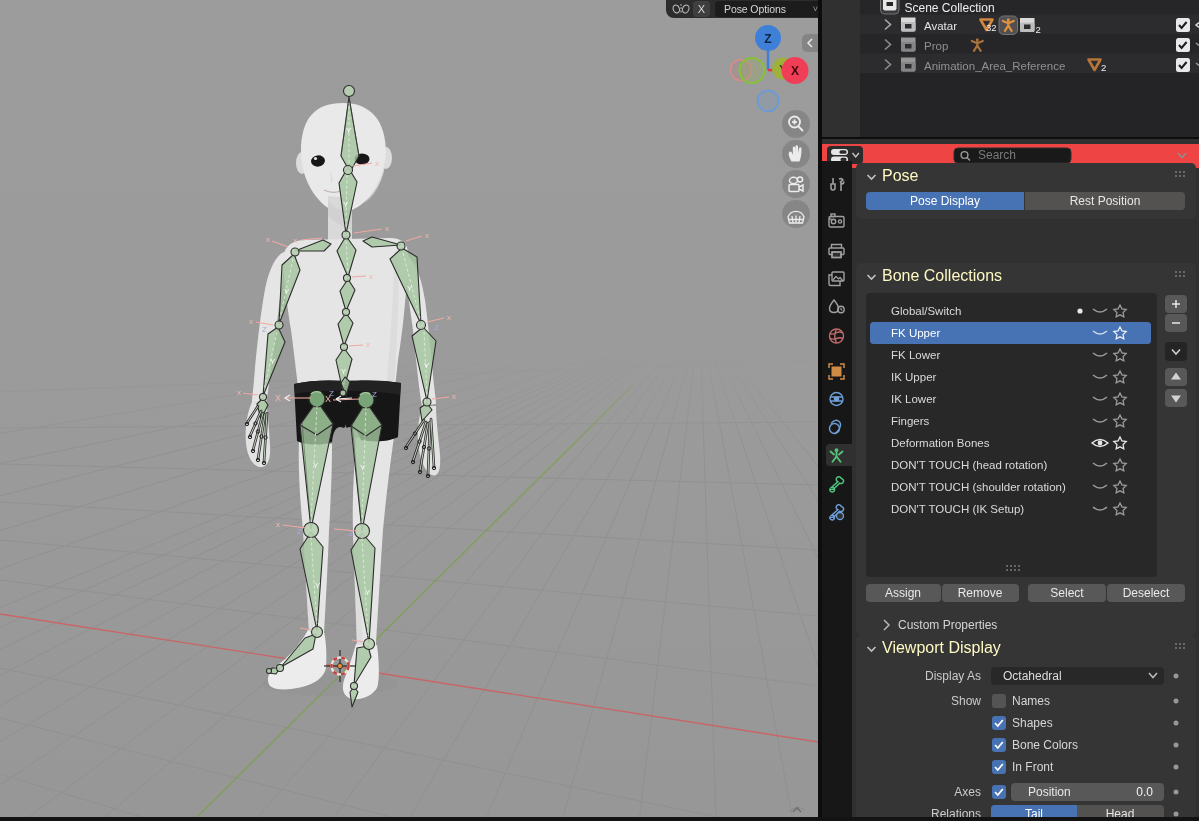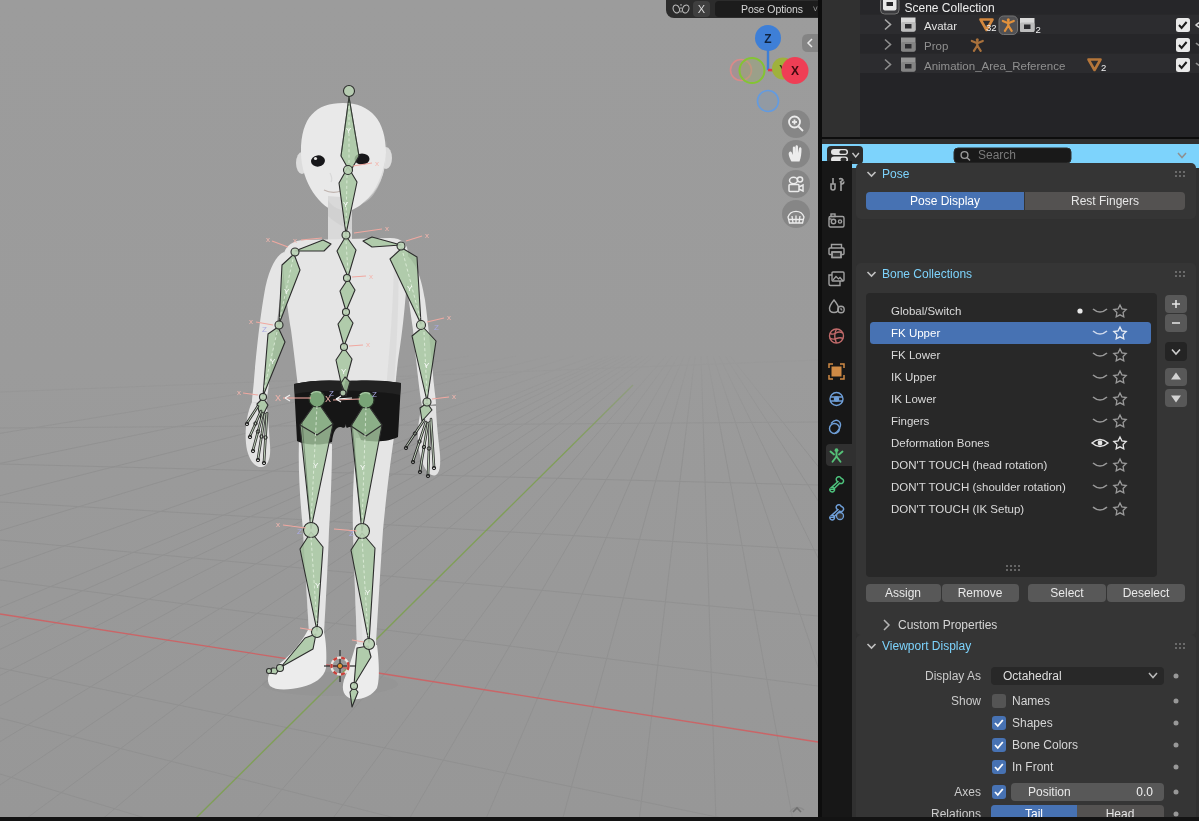--- a/index.html
+++ b/index.html
@@ -12,30 +12,30 @@
   #vsep { left:818px; top:0; width:4px; height:817px; background:#0d0d0d; }
   #statusbar { left:0; top:817px; width:1199px; height:4px; background:#131313; }
   
   #vph { left:666px; top:0; width:152px; height:18px; background:#2c2c2c;
          border-bottom-left-radius:8px; }
   #vph .xbtn { position:absolute; left:27px; top:1px; width:17px; height:16px;
                background:#3f3f3f; border-radius:4px; color:#d9d9d9; font-size:11px;
                text-align:center; line-height:16px; }
   #vph .pose { position:absolute; left:49px; top:1px; width:110px; height:16px;
                background:#1c1c1c; border-radius:4px; color:#d6d6d6; font-size:10.5px;
-               line-height:16px; padding-left:26px; letter-spacing:-0.1px; }
+               line-height:16px; padding-left:9px; letter-spacing:-0.1px; }
   
   #outl { left:822px; top:0; width:377px; height:137px; background:#28282a;margin-left:38px; }
   #hsep { left:822px; top:137px; width:377px; height:2px; background:#0d0d0d; }
   
   #props { left:822px; top:139px; width:377px; height:678px; background:#303030; }
-  #phead { position:absolute; left:0; top:5px; width:377px; height:24px; background:#7dd3fc; }
+  #phead { position:absolute; left:0; top:5px; width:377px; height:24px; background:#ef4444; }
   #ptabs { position:absolute; left:0; top:22px; width:30px; height:656px; background:#171717; }
   .panel { position:absolute; left:34px; width:340px; background:#353535; border-radius:5px; }
-  .phdr  { position:absolute; left:10px; top:4px; font-size:12px; color:#7dd3fc; }
+  .phdr  { position:absolute; left:10px; top:4px; font-size:16px; color:#fef9c3; }
   .grip  { position:absolute; right:9px; top:7px; width:13px; height:8px;
            background-image:radial-gradient(circle, #6a6a6a 1px, transparent 1.2px);
            background-size:4px 4px; }
   .btn { position:absolute; height:18px; font-size:12px; color:#e7e7e7; text-align:center;
          line-height:18px; background:#545251; }
   .blue { background:#4772b3; color:#ffffff; }
 </style>
 </head>
 <body>
 
@@ -603,21 +603,21 @@
       </g>
     </svg>
   </div>
 
   <div class="panel" style="top:24px; height:56px;">
     <div class="phdr"><svg width="11" height="10" style="margin-right:5px;vertical-align:-1px">
           <path d="M1.5,3 L5.5,7 L9.5,3" stroke="#c2c2c2" stroke-width="1.6" fill="none"></path>
         </svg>Pose</div>
     <div class="grip"></div>
     <div class="btn blue" style="left:10px; top:29px; width:158px; border-radius:4px 0 0 4px;">Pose Display</div>
-    <div class="btn" style="left:169px; top:29px; width:160px; border-radius:0 4px 4px 0;">Rest Fingers</div>
+    <div class="btn" style="left:169px; top:29px; width:160px; border-radius:0 4px 4px 0;">Rest Position</div>
   </div>
 
   <div class="panel" style="top:84px; height:372px;margin-top:40px;">
     <div class="phdr"><svg width="11" height="10" style="margin-right:5px;vertical-align:-1px">
           <path d="M1.5,3 L5.5,7 L9.5,3" stroke="#c2c2c2" stroke-width="1.6" fill="none"></path>
         </svg>Bone Collections</div>
     <div class="grip"></div>
     <svg style="position:absolute;left:0;top:0" width="340" height="372" viewBox="0 0 340 372">
       <rect x="10" y="30" width="291" height="284" rx="4" fill="#282828"></rect>
       <rect x="14" y="59" width="281" height="22" rx="3.5" fill="#4772b3"></rect>

